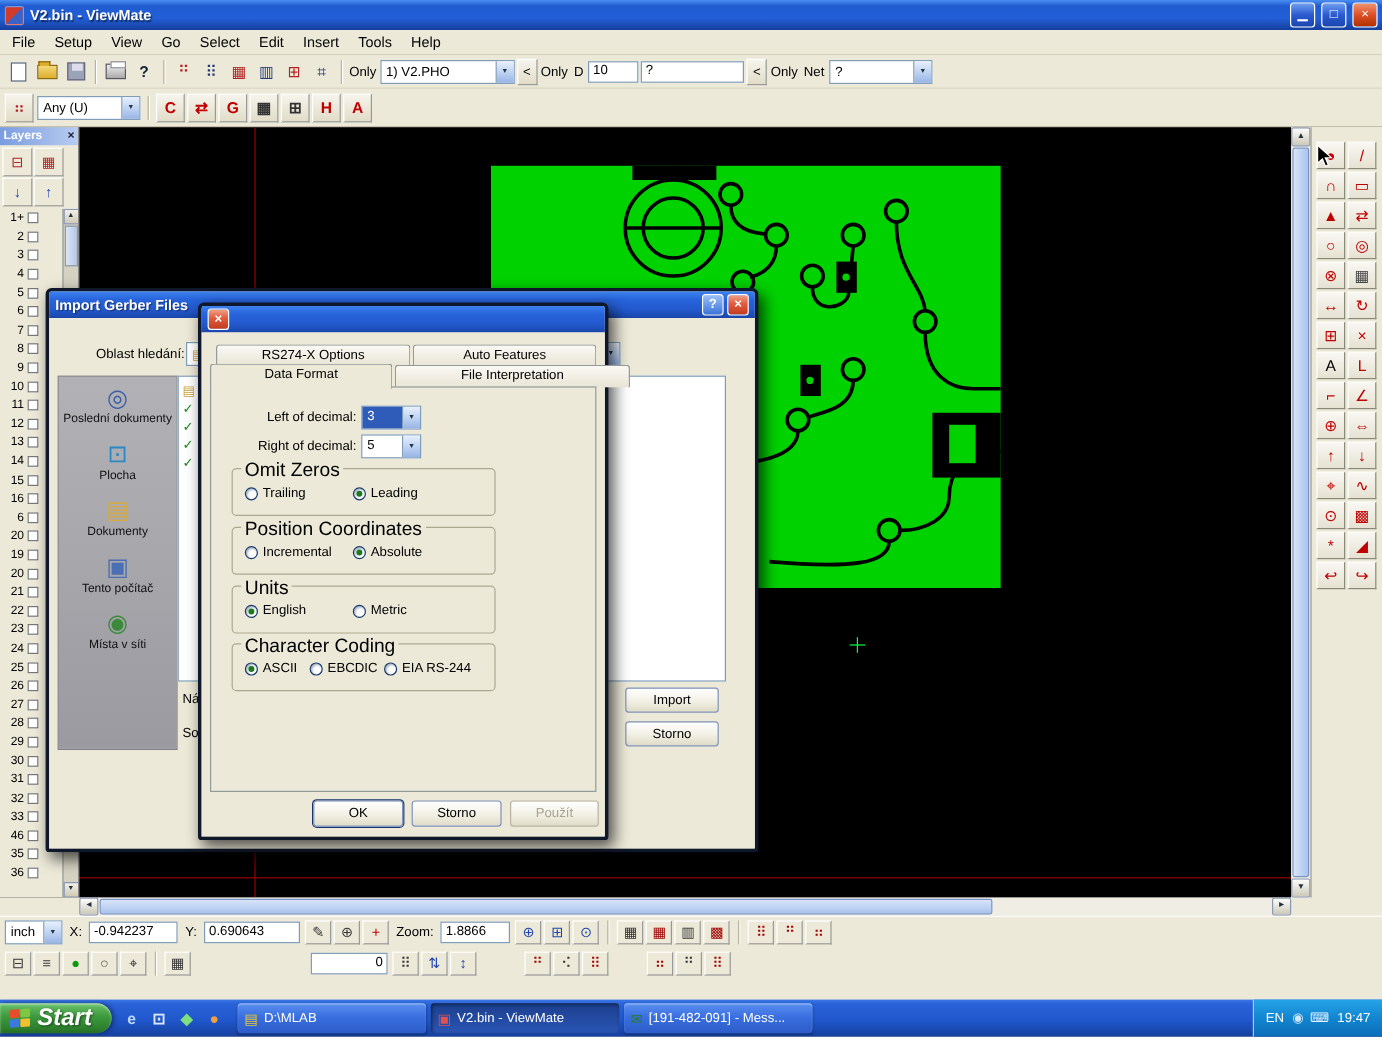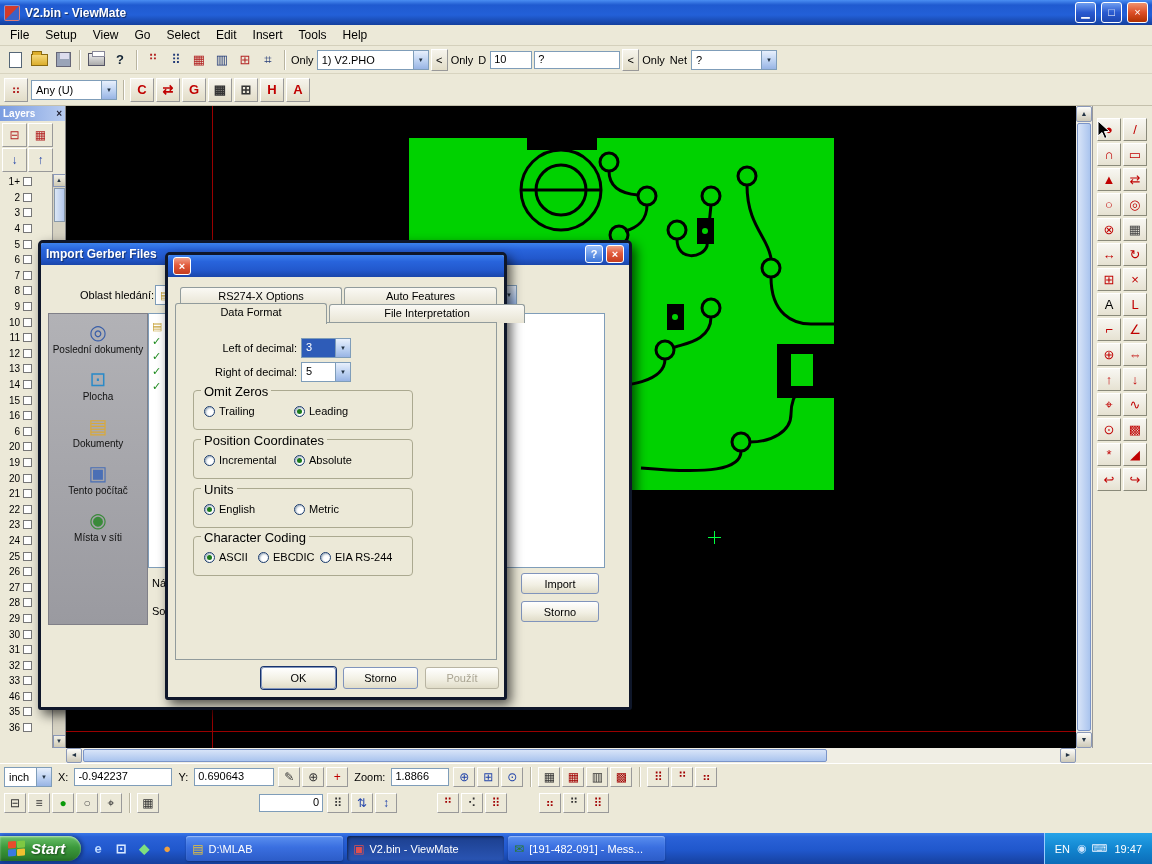--- a/index.html
+++ b/index.html
@@ -81,21 +81,21 @@
 .hs-thumb{width:744px;margin:1px;background:linear-gradient(#d8e4f8,#aac4ee);border:1px solid #7a94c8;border-radius:2px}
 .hs-track{flex:1}
 .status1{position:absolute;left:0;top:763px;width:100%;height:26px;background:#ece9d8;border-top:1px solid #fff;display:flex;align-items:center;gap:4px;padding:0 4px}
 .status2{position:absolute;left:0;top:789px;width:100%;height:27px;background:#ece9d8;display:flex;align-items:center;gap:4px;padding:0 4px}
 .sicon{width:22px;height:20px;border:1px solid;border-color:#fff #999 #999 #fff;background:#ece9d8;display:flex;align-items:center;justify-content:center;font-size:12px}
 .gray-strip{position:absolute;left:0;top:816px;width:100%;height:17px;background:#ece9d8}
 
 
 .taskbar{position:absolute;left:0;top:833px;width:100%;height:31px;display:flex;align-items:center;z-index:50;
  background:linear-gradient(180deg,#3a77e8 0%,#2a62d8 12%,#2057cc 55%,#16409e 100%)}
-.start-btn{height:25px;padding:0 16px 0 8px;border-radius:0 14px 14px 0;color:#fff;font-weight:bold;font-style:italic;font-size:15px;
+.start-btn{height:25px;padding:0 16px 0 8px;border-radius:0 14px 14px 0;color:#fff;font-weight:bold;font-style:italic;font-size:20px;
  display:flex;align-items:center;gap:6px;text-shadow:1px 1px 2px #0007;
  background:linear-gradient(180deg,#6cc26c,#3c9a3c 45%,#2d7f2d 85%,#226a22);box-shadow:2px 0 4px #0006,inset 0 1px 2px #fff8}
 .winflag{width:17px;height:15px;display:grid;grid-template-columns:8px 8px;grid-template-rows:7px 7px;gap:1px;transform:skewY(-4deg)}
 .winflag i{border-radius:1px}
 .f1{background:#e84c2c}.f2{background:#7ec842}.f3{background:#3a7ae0}.f4{background:#f0c030}
 .quicklaunch{display:flex;align-items:center;gap:3px;padding:0 7px;height:100%}
 .ql{width:20px;height:20px;display:flex;align-items:center;justify-content:center;font-size:13px;font-weight:bold}
 .taskbtn{width:157px;height:25px;margin:0 2px;border-radius:3px;color:#fff;font-size:11px;display:flex;align-items:center;gap:5px;padding:0 6px;
  white-space:nowrap;overflow:hidden;background:linear-gradient(180deg,#5a90f0,#3a6fe0 45%,#2c5cc8);box-shadow:inset 0 1px 1px #fff6,0 1px 2px #0004}
 .taskbtn.active{background:linear-gradient(180deg,#1c3f8e,#2a55b4);box-shadow:inset 1px 1px 3px #0008}
@@ -134,21 +134,21 @@
 .tab{position:absolute;height:18px;border:1px solid #919b9c;border-bottom:none;border-radius:3px 3px 0 0;background:linear-gradient(#faf9f4,#e8e4d4);font-size:11px;text-align:center;line-height:17px}
 .tab.upper{top:10px}
 .tab.lower{top:27px;height:19px}
 .tab.active{top:26px;height:21px;background:#ece9d8;z-index:2;font-weight:normal}
 .tabpane{position:absolute;left:7px;top:45px;width:322px;height:338px;background:#ece9d8;border:1px solid #919b9c}
 .fmt-label{position:absolute;width:122px;text-align:right}
 .dcombo{position:absolute;width:50px;height:20px;border:1px solid #7f9db9;background:#fff;display:flex}
 .dcombo .dval{flex:1;font-size:11px;padding:2px 4px}
 .dcombo .dval.sel{background:#2e5cb8;color:#fff}
 .group{position:absolute;left:25px;width:220px;height:40px;border:1px solid #aba990;border-radius:4px}
-.gl{position:absolute;top:-7px;left:7px;background:#ece9d8;padding:0 3px;font-size:13px}
+.gl{position:absolute;top:-7px;left:7px;background:#ece9d8;padding:0 3px;font-size:16px}
 .opt{position:absolute;top:14px;display:flex;align-items:center;gap:4px;font-size:11px;white-space:nowrap}
 .radio{width:11px;height:11px;border-radius:50%;background:#fff;border:1px solid #1a3a6b;box-shadow:inset 1px 1px 2px #9ab;flex:none}
 .radio.checked::after{content:"";display:block;width:5px;height:5px;margin:2px;border-radius:50%;background:#1c7a1c}
 .ok-btn{position:absolute;left:93px;top:390px;width:75px;height:22px;box-shadow:0 0 0 1px #17336e}
 .can-btn{position:absolute;left:175px;top:390px;width:75px;height:22px}
 .app-btn{position:absolute;left:257px;top:390px;width:74px;height:22px;color:#a9a492;border-color:#b8b4a2}
 </style>
 </head>
 <body>
 
@@ -683,21 +683,21 @@
       </span>
     </span>
 </div>
 
 <div class="status1">
   <span class="combo" style="width:48px">
     <span class="cval">inch</span>
     <span class="carrow">▼</span>
   </span>
   <span class="lbl">X:</span>
-  <span class="field" style="width:98px">-0.942237</span>
+  <span class="field" style="width:74px">-0.942237</span>
   <span class="lbl">Y:</span>
   <span class="field" style="width:80px">0.690643</span>
   <span style="display:flex;gap:2px">
 
   <span class="sicon">
         <span style="color: rgb(51, 51, 51);">✎</span>
       </span>
       <span class="sicon">
         <span style="color: rgb(51, 51, 51);">⊕</span>
       </span>

